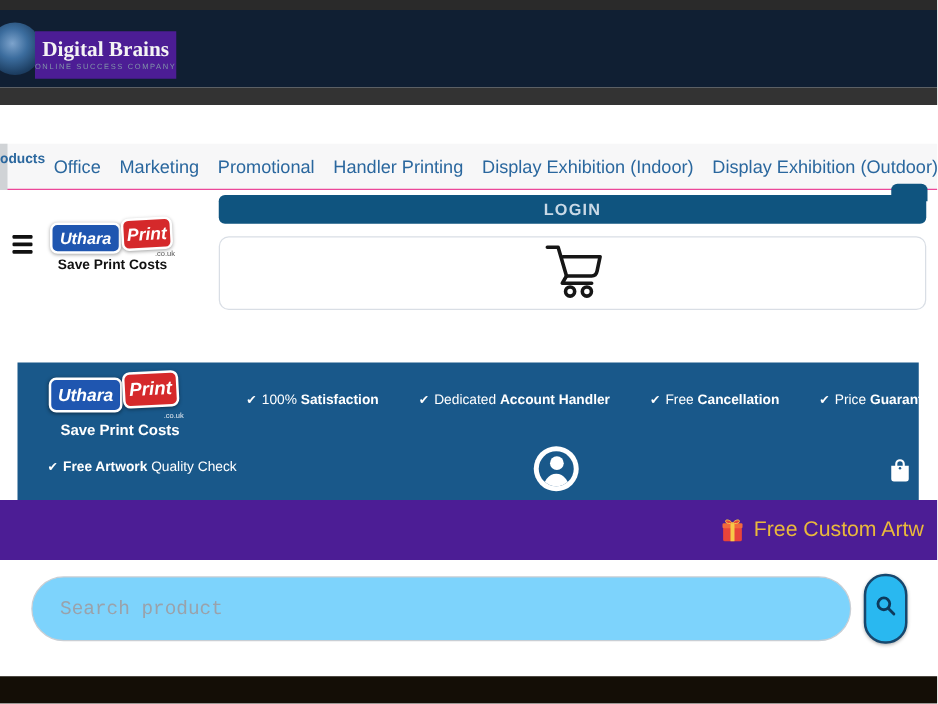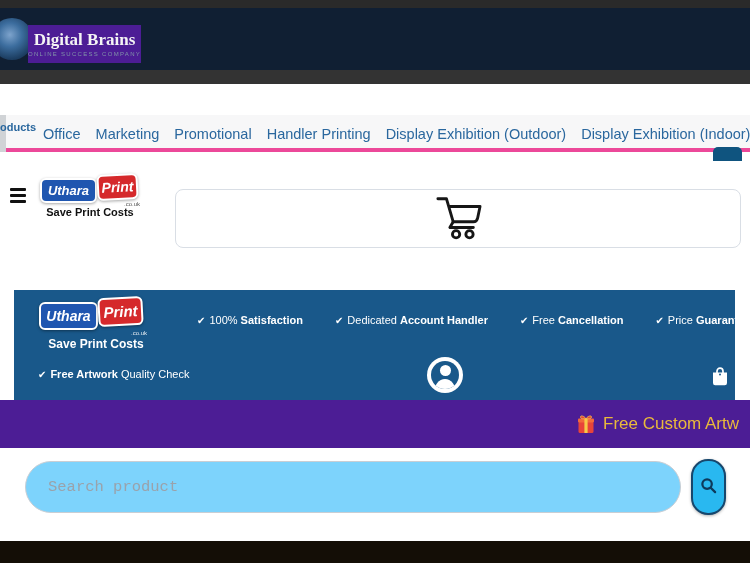--- a/index.html
+++ b/index.html
@@ -17,21 +17,21 @@
   }
   .db-logo-box {
     position:absolute; left:28px; top:17px; width:113px; height:38px; background:#4c1d95;
     display:flex; flex-direction:column; align-items:center; justify-content:center;
   }
   .db-brand { font-family:"Liberation Serif","DejaVu Serif",serif; font-weight:bold; font-size:17px; color:#f4f4f4; line-height:1.1; }
   .db-tagline { font-size:6px; letter-spacing:1.3px; color:#8194a9; margin-top:2px; white-space:nowrap; }
   .strip-mid { position:absolute; left:0; top:70px; width:750px; height:14px; background:#333333; }
 
   
-  .navbar { position:absolute; left:0; top:115px; width:750px; height:37px; background:#f7f7f8; border-bottom:4px solid #ec4899; }
+  .navbar { position:absolute; left:0; top:115px; width:750px; height:37px; background:#f7f7f8; border-bottom:1px solid #ec4899; }
   .nav-edge { position:absolute; left:0; top:0; width:6px; height:37px; background:#d0d3d6; }
   .nav-cropped { position:absolute; left:0; top:6px; font-size:11px; font-weight:bold; color:#2a679e; }
   .nav-items { position:absolute; left:43px; top:0; height:37px; display:flex; align-items:center; gap:15px; }
   .nav-item { font-size:14.5px; color:#2a679e; white-space:nowrap; cursor:pointer; }
 
   
   .login-notch { position:absolute; left:713px; top:147px; width:29px; height:14px; background:#0f547f; border-radius:5px 5px 0 0; }
   .login-bar {
     position:absolute; left:175px; top:156px; width:566px; height:23px; background:#0f547f; border-radius:5px;
     display:flex; align-items:center; justify-content:center;
@@ -152,26 +152,27 @@
   <div class="strip-mid"></div>
 
   <div class="navbar">
     <div class="nav-edge"></div>
     <div class="nav-cropped">oducts</div>
     <div class="nav-items">
       <div class="nav-item">Office</div>
       <div class="nav-item">Marketing</div>
       <div class="nav-item">Promotional</div>
       <div class="nav-item">Handler Printing</div>
+      <div class="nav-item">Display Exhibition (Indoor)</div>
       <div class="nav-item">Display Exhibition (Outdoor)</div>
-      <div class="nav-item">Display Exhibition (Indoor)</div>
     </div>
   </div>
 
   <div class="login-notch"></div>
+  <div class="login-bar">LOGIN</div>
 
   <div class="hamburger">
       <div></div>
       <div></div>
       <div></div>
     </div>
 
   <div class="uthara uthara-header">
     <div class="u-blue">Uthara</div>
     <div class="u-red">Print</div>

